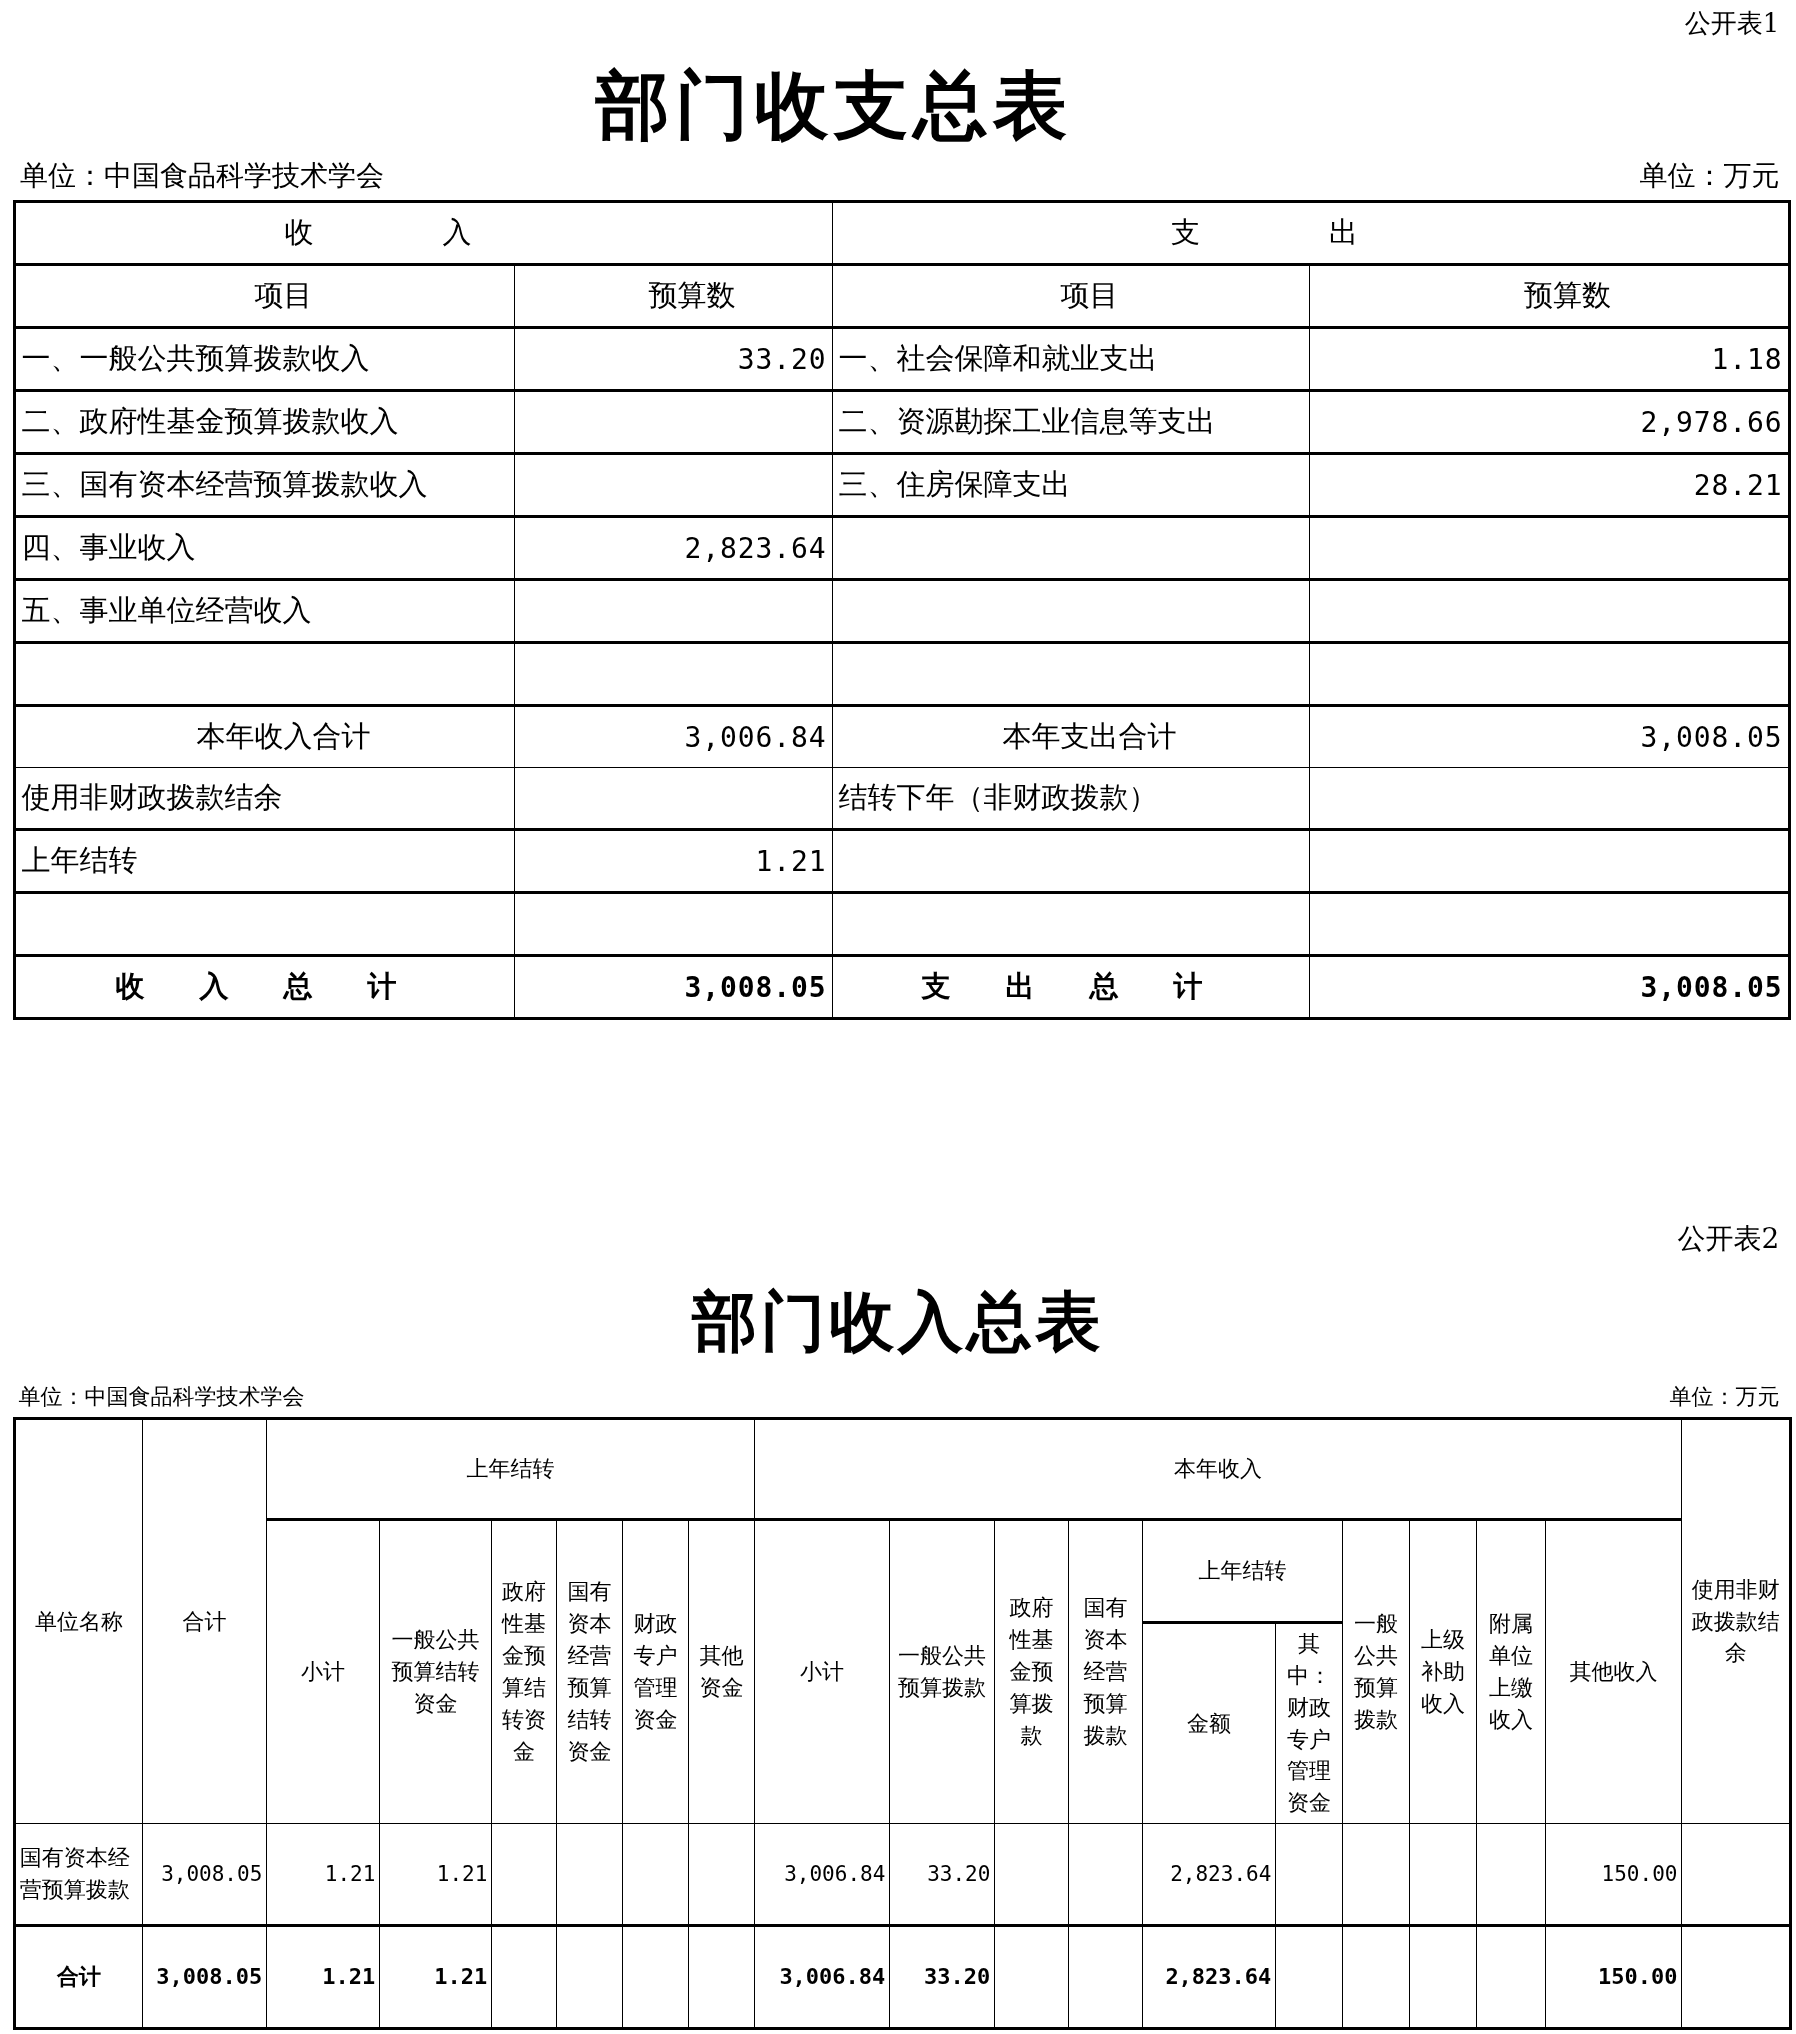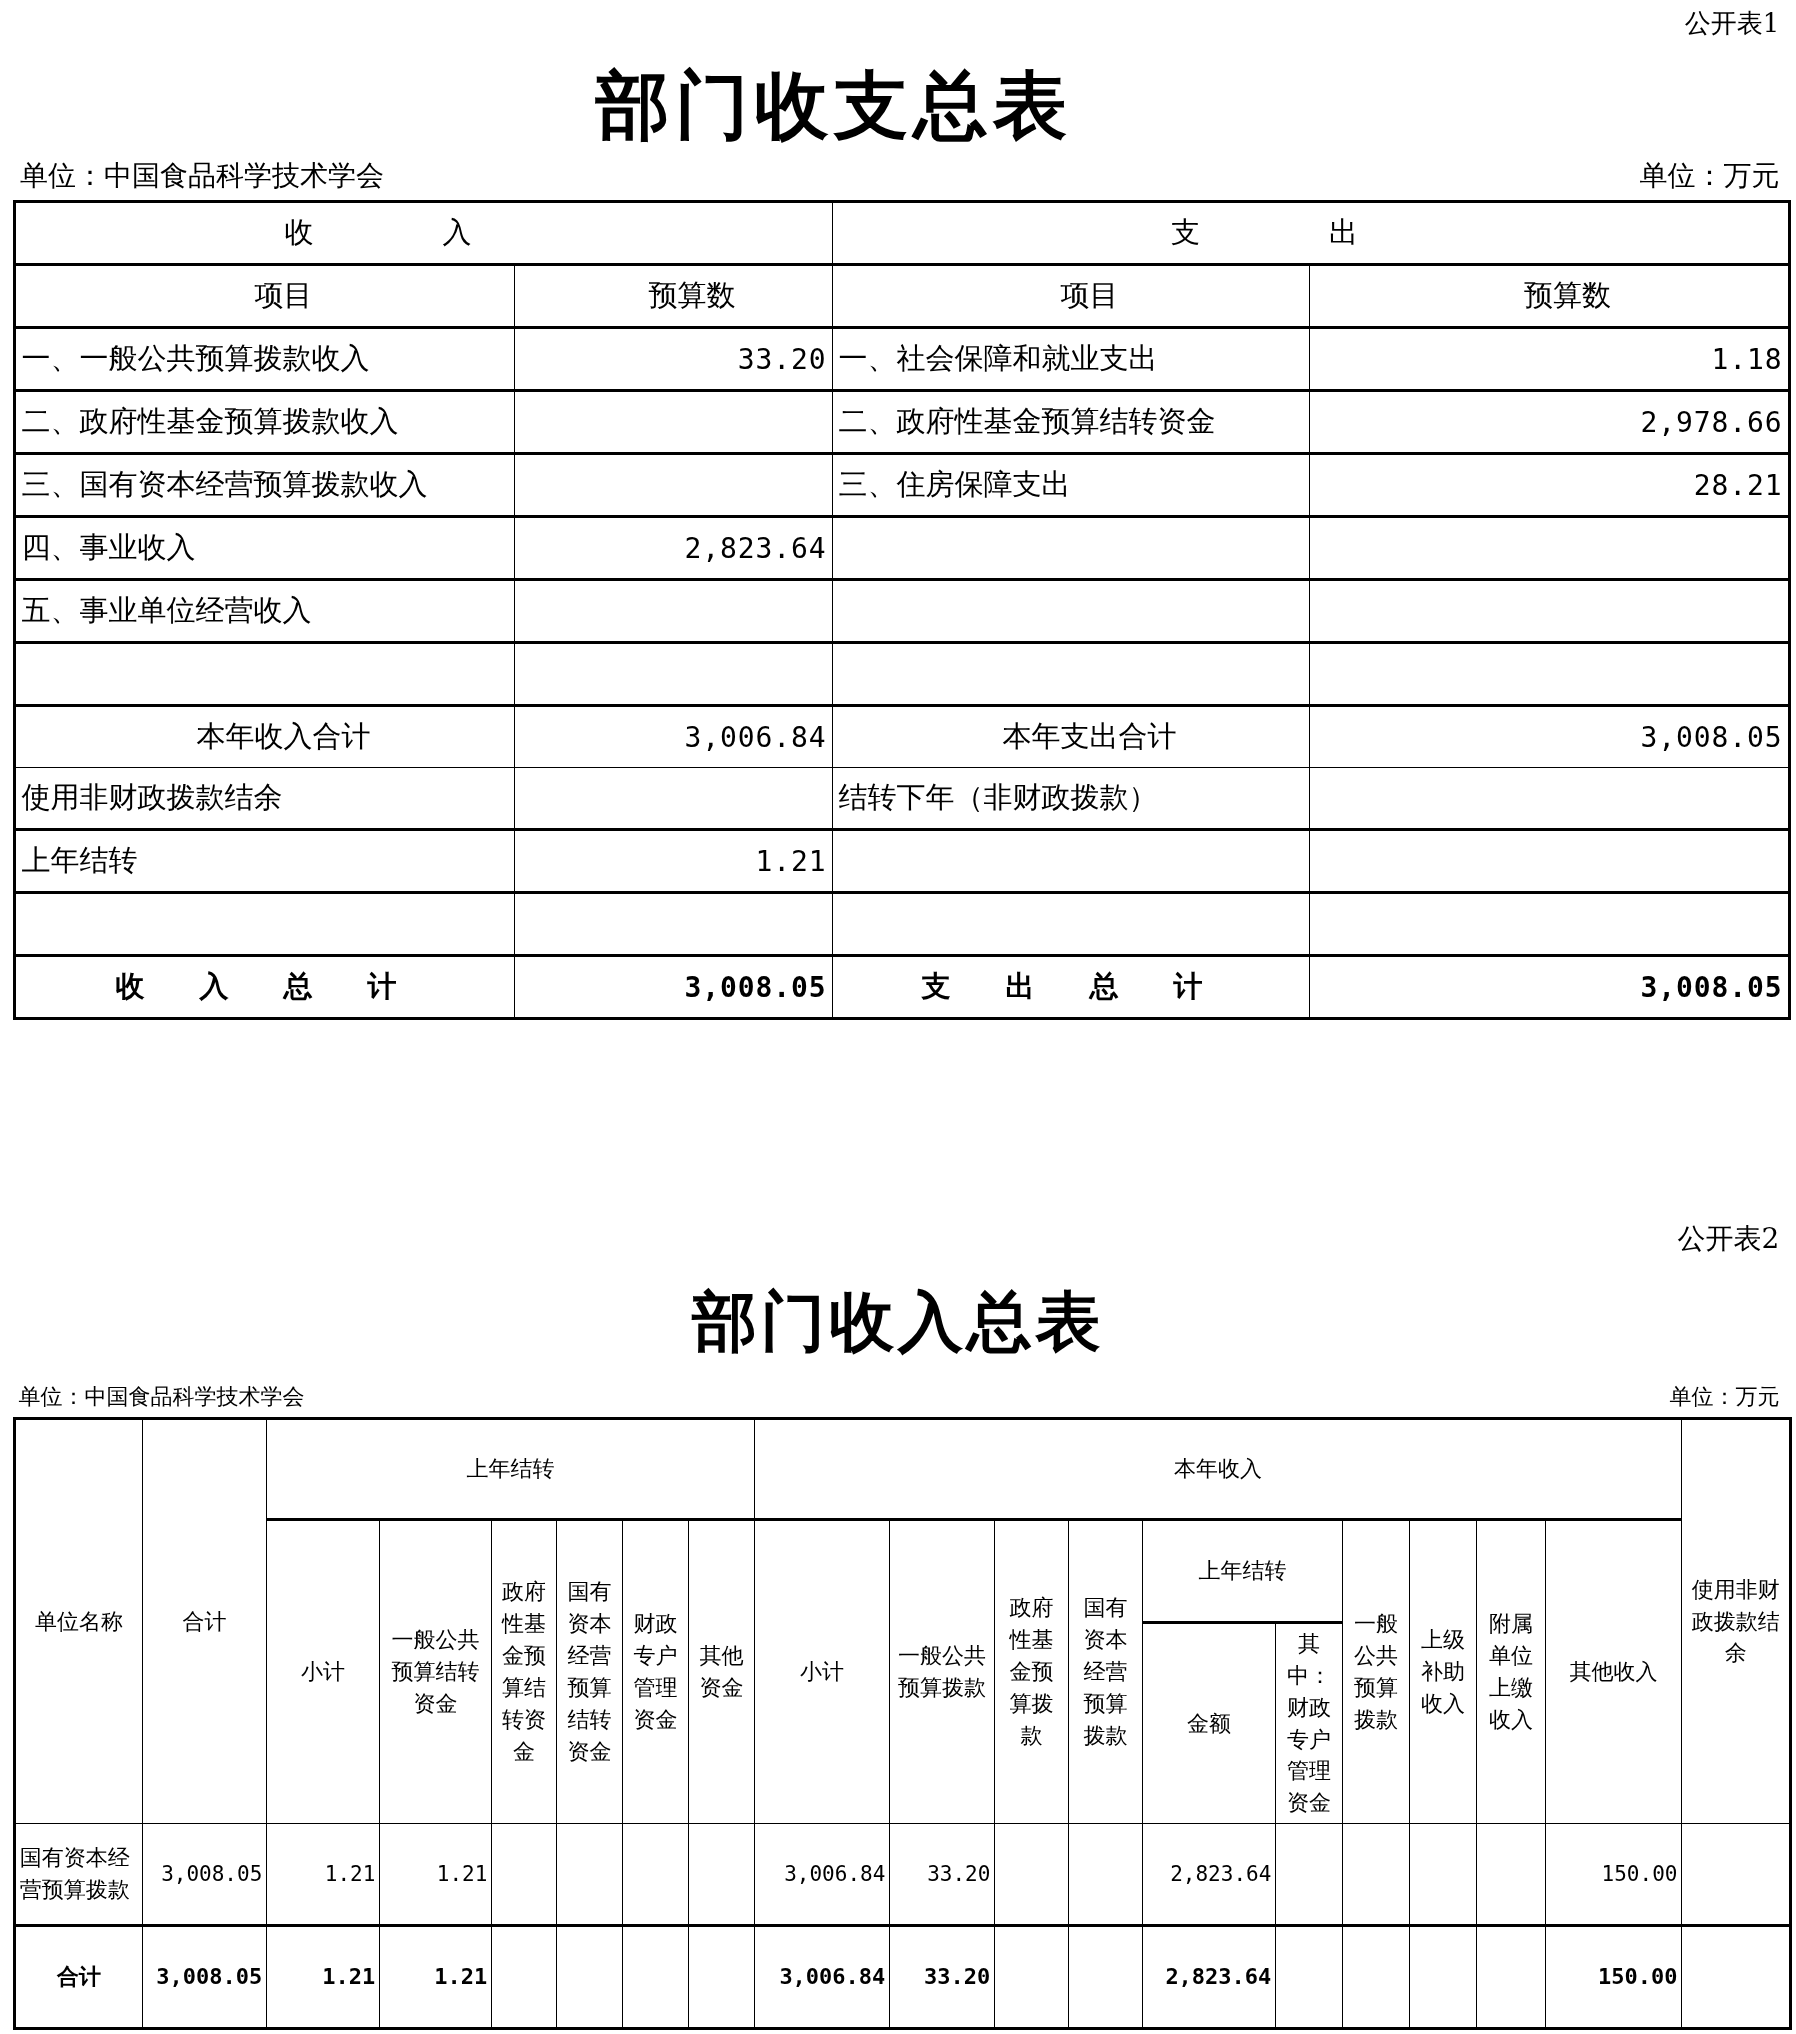--- a/index.html
+++ b/index.html
@@ -67,21 +67,21 @@
   </tr>
   <tr class="thick">
     <td class="lbl">一、一般公共预算拨款收入</td>
     <td class="num">33.20</td>
     <td class="lbl">一、社会保障和就业支出</td>
     <td class="num">1.18</td>
   </tr>
   <tr class="thick">
     <td class="lbl">二、政府性基金预算拨款收入</td>
     <td class="num"></td>
-    <td class="lbl">二、政府性基金预算结转资金</td>
+    <td class="lbl">二、资源勘探工业信息等支出</td>
     <td class="num">2,978.66</td>
   </tr>
   <tr class="thick">
     <td class="lbl">三、国有资本经营预算拨款收入</td>
     <td class="num"></td>
     <td class="lbl">三、住房保障支出</td>
     <td class="num">28.21</td>
   </tr>
   <tr class="thick">
     <td class="lbl">四、事业收入</td>

